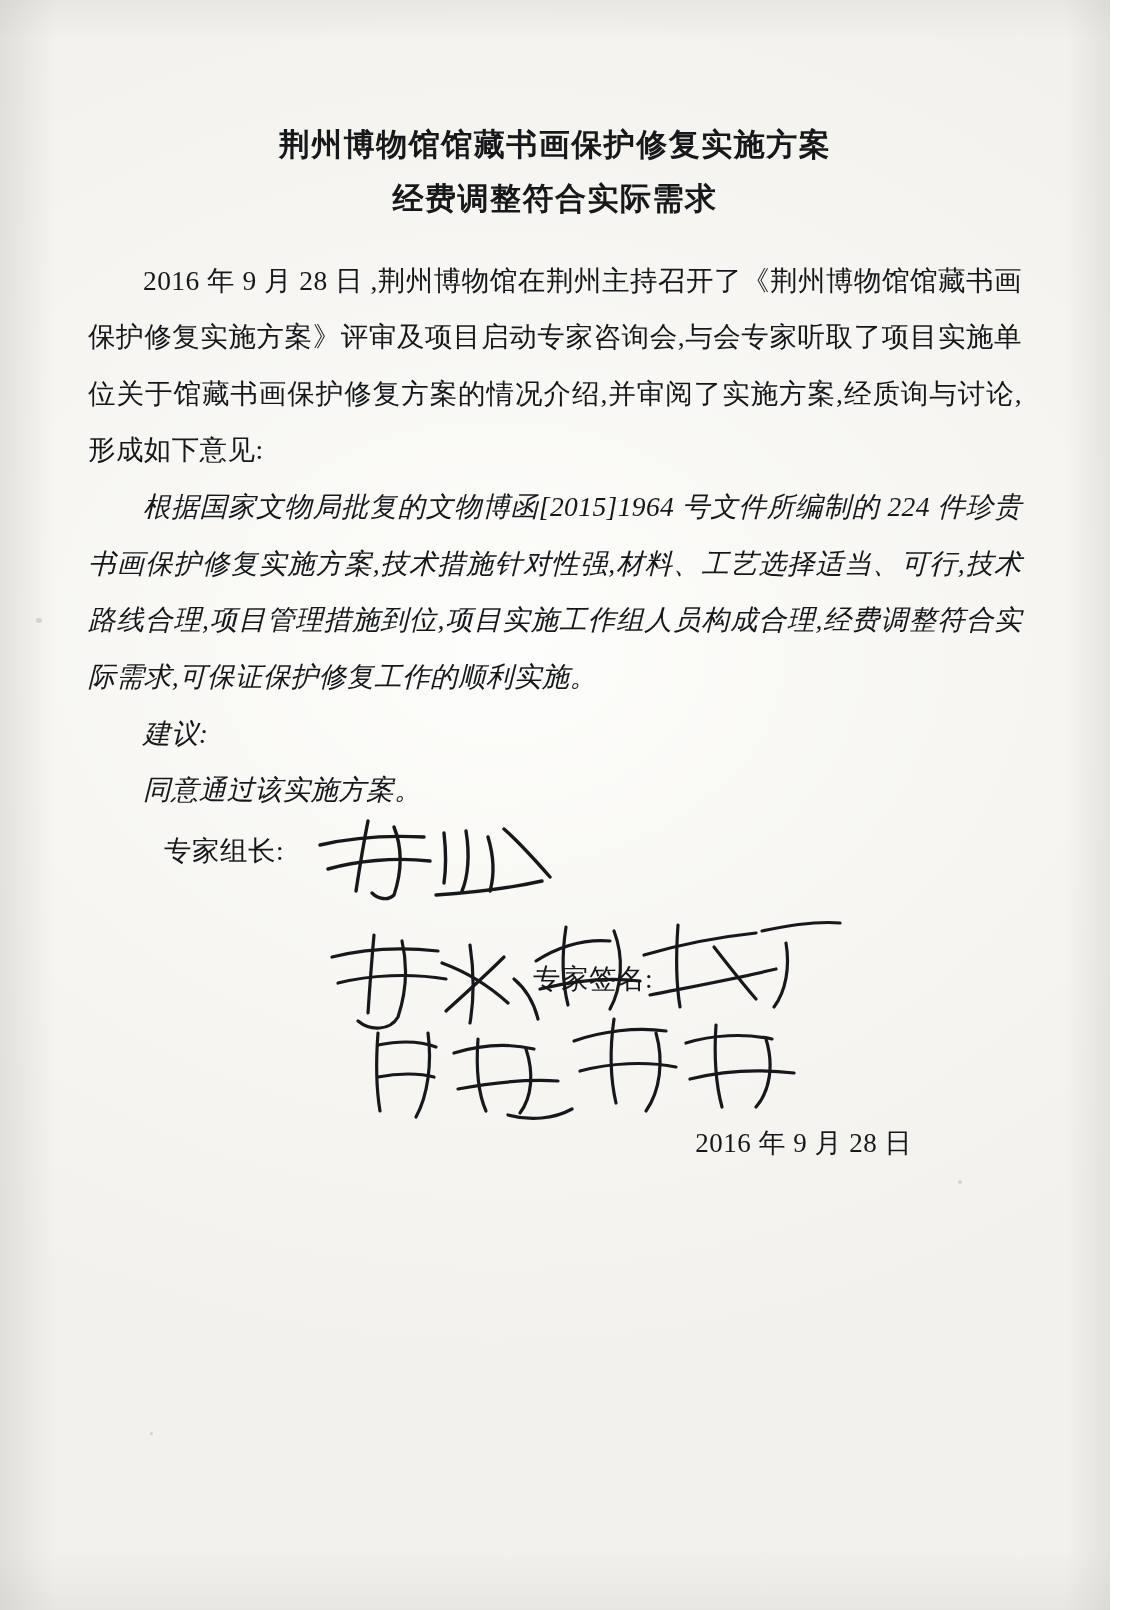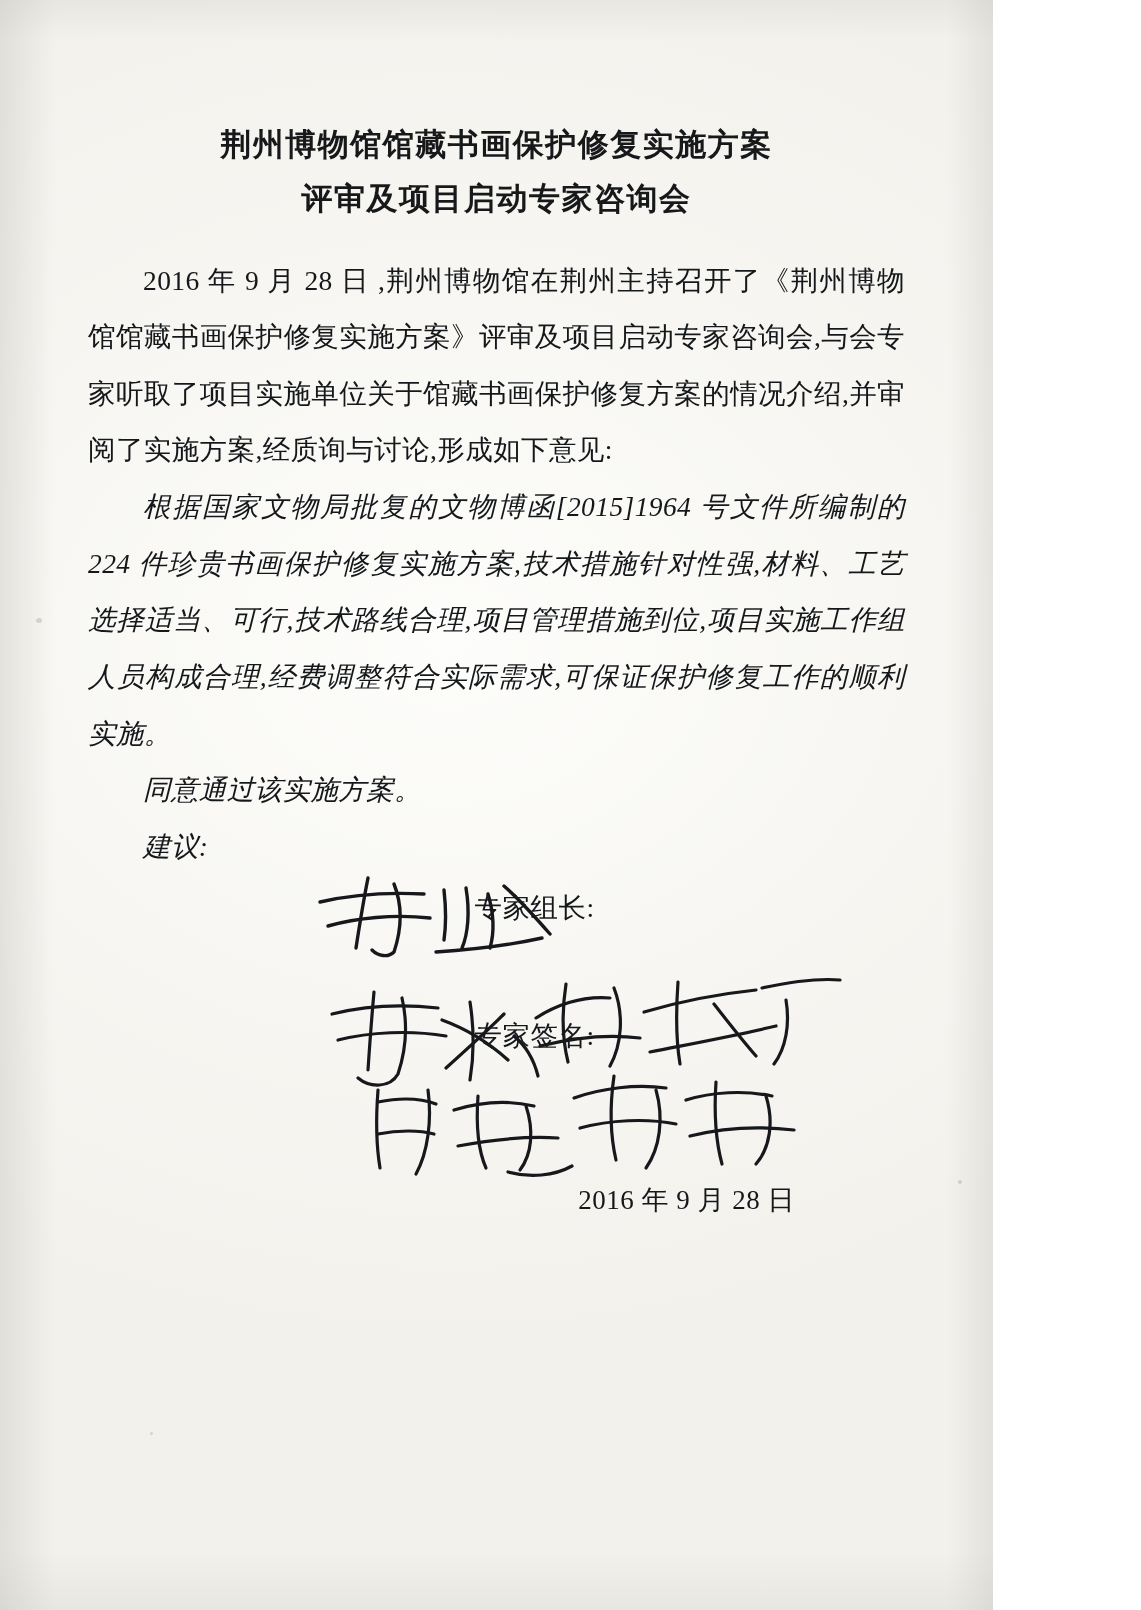--- a/index.html
+++ b/index.html
@@ -8,21 +8,21 @@
   }
   body {
     width: 1141px;
     height: 1610px;
     background: #ffffff;
     font-family: "Liberation Sans", sans-serif;
     overflow: hidden;
   }
   .page {
     position: relative;
-    width: 993px;
+    width: 1110px;
     height: 1610px;
     background:
       radial-gradient(ellipse 900px 700px at 45% 40%, #fdfdfb 0%, #f7f6f2 55%, #f2f1ec 100%);
     box-sizing: border-box;
   }
   
   .page::before {
     content: "";
     position: absolute;
     inset: 0;
@@ -72,21 +72,20 @@
     font-family: "Liberation Serif", serif;
     font-size: 27.5px;
     color: #15181b;
     position: relative;
     letter-spacing: 0.5px;
   }
   .sig-leader {
     margin-top: 14px;
     padding-left: 76px;
     height: 74px;
-    text-align: center;
   }
   .sig-names {
     margin-top: 54px;
     padding-left: 76px;
     height: 210px;
     text-align: center;
   }
   .date-line {
     font-family: "Liberation Serif", serif;
     font-size: 27px;
@@ -109,27 +108,27 @@
 </style>
 </head>
 <body>
 
 <div class="page">
 
   <div class="doc-body">
 
     <div class="title-block">
       <div class="title-line">荆州博物馆馆藏书画保护修复实施方案</div>
-      <div class="title-line">评审及项目启动专家咨询会</div>
+      <div class="title-line">经费调整符合实际需求</div>
     </div>
 
     <p class="para first">2016 年 9 月 28 日 ,荆州博物馆在荆州主持召开了《荆州博物馆馆藏书画保护修复实施方案》评审及项目启动专家咨询会,与会专家听取了项目实施单位关于馆藏书画保护修复方案的情况介绍,并审阅了实施方案,经质询与讨论,形成如下意见:</p>
     <p class="para">根据国家文物局批复的文物博函[2015]1964 号文件所编制的 224 件珍贵书画保护修复实施方案,技术措施针对性强,材料、工艺选择适当、可行,技术路线合理,项目管理措施到位,项目实施工作组人员构成合理,经费调整符合实际需求,可保证保护修复工作的顺利实施。</p>
+    <p class="para">建议:</p>
     <p class="para">同意通过该实施方案。</p>
-    <p class="para">建议:</p>
 
     <div class="sig-row sig-leader">
       <span>专家组长:</span>
       <span class="ink" style="left:210px; top:-22px;">
         <svg width="280" height="96" viewBox="0 0 280 96">
           <g fill="none" stroke="#16181b" stroke-width="3.4" stroke-linecap="round" stroke-linejoin="round">
             <path d="M22 34 C52 27, 88 24, 126 26"></path>
             <path d="M70 10 C66 30, 62 54, 58 80"></path>
             <path d="M30 58 C58 50, 96 46, 132 50"></path>
             <path d="M96 16 C104 36, 104 60, 96 84 C90 90, 80 88, 74 82"></path>

